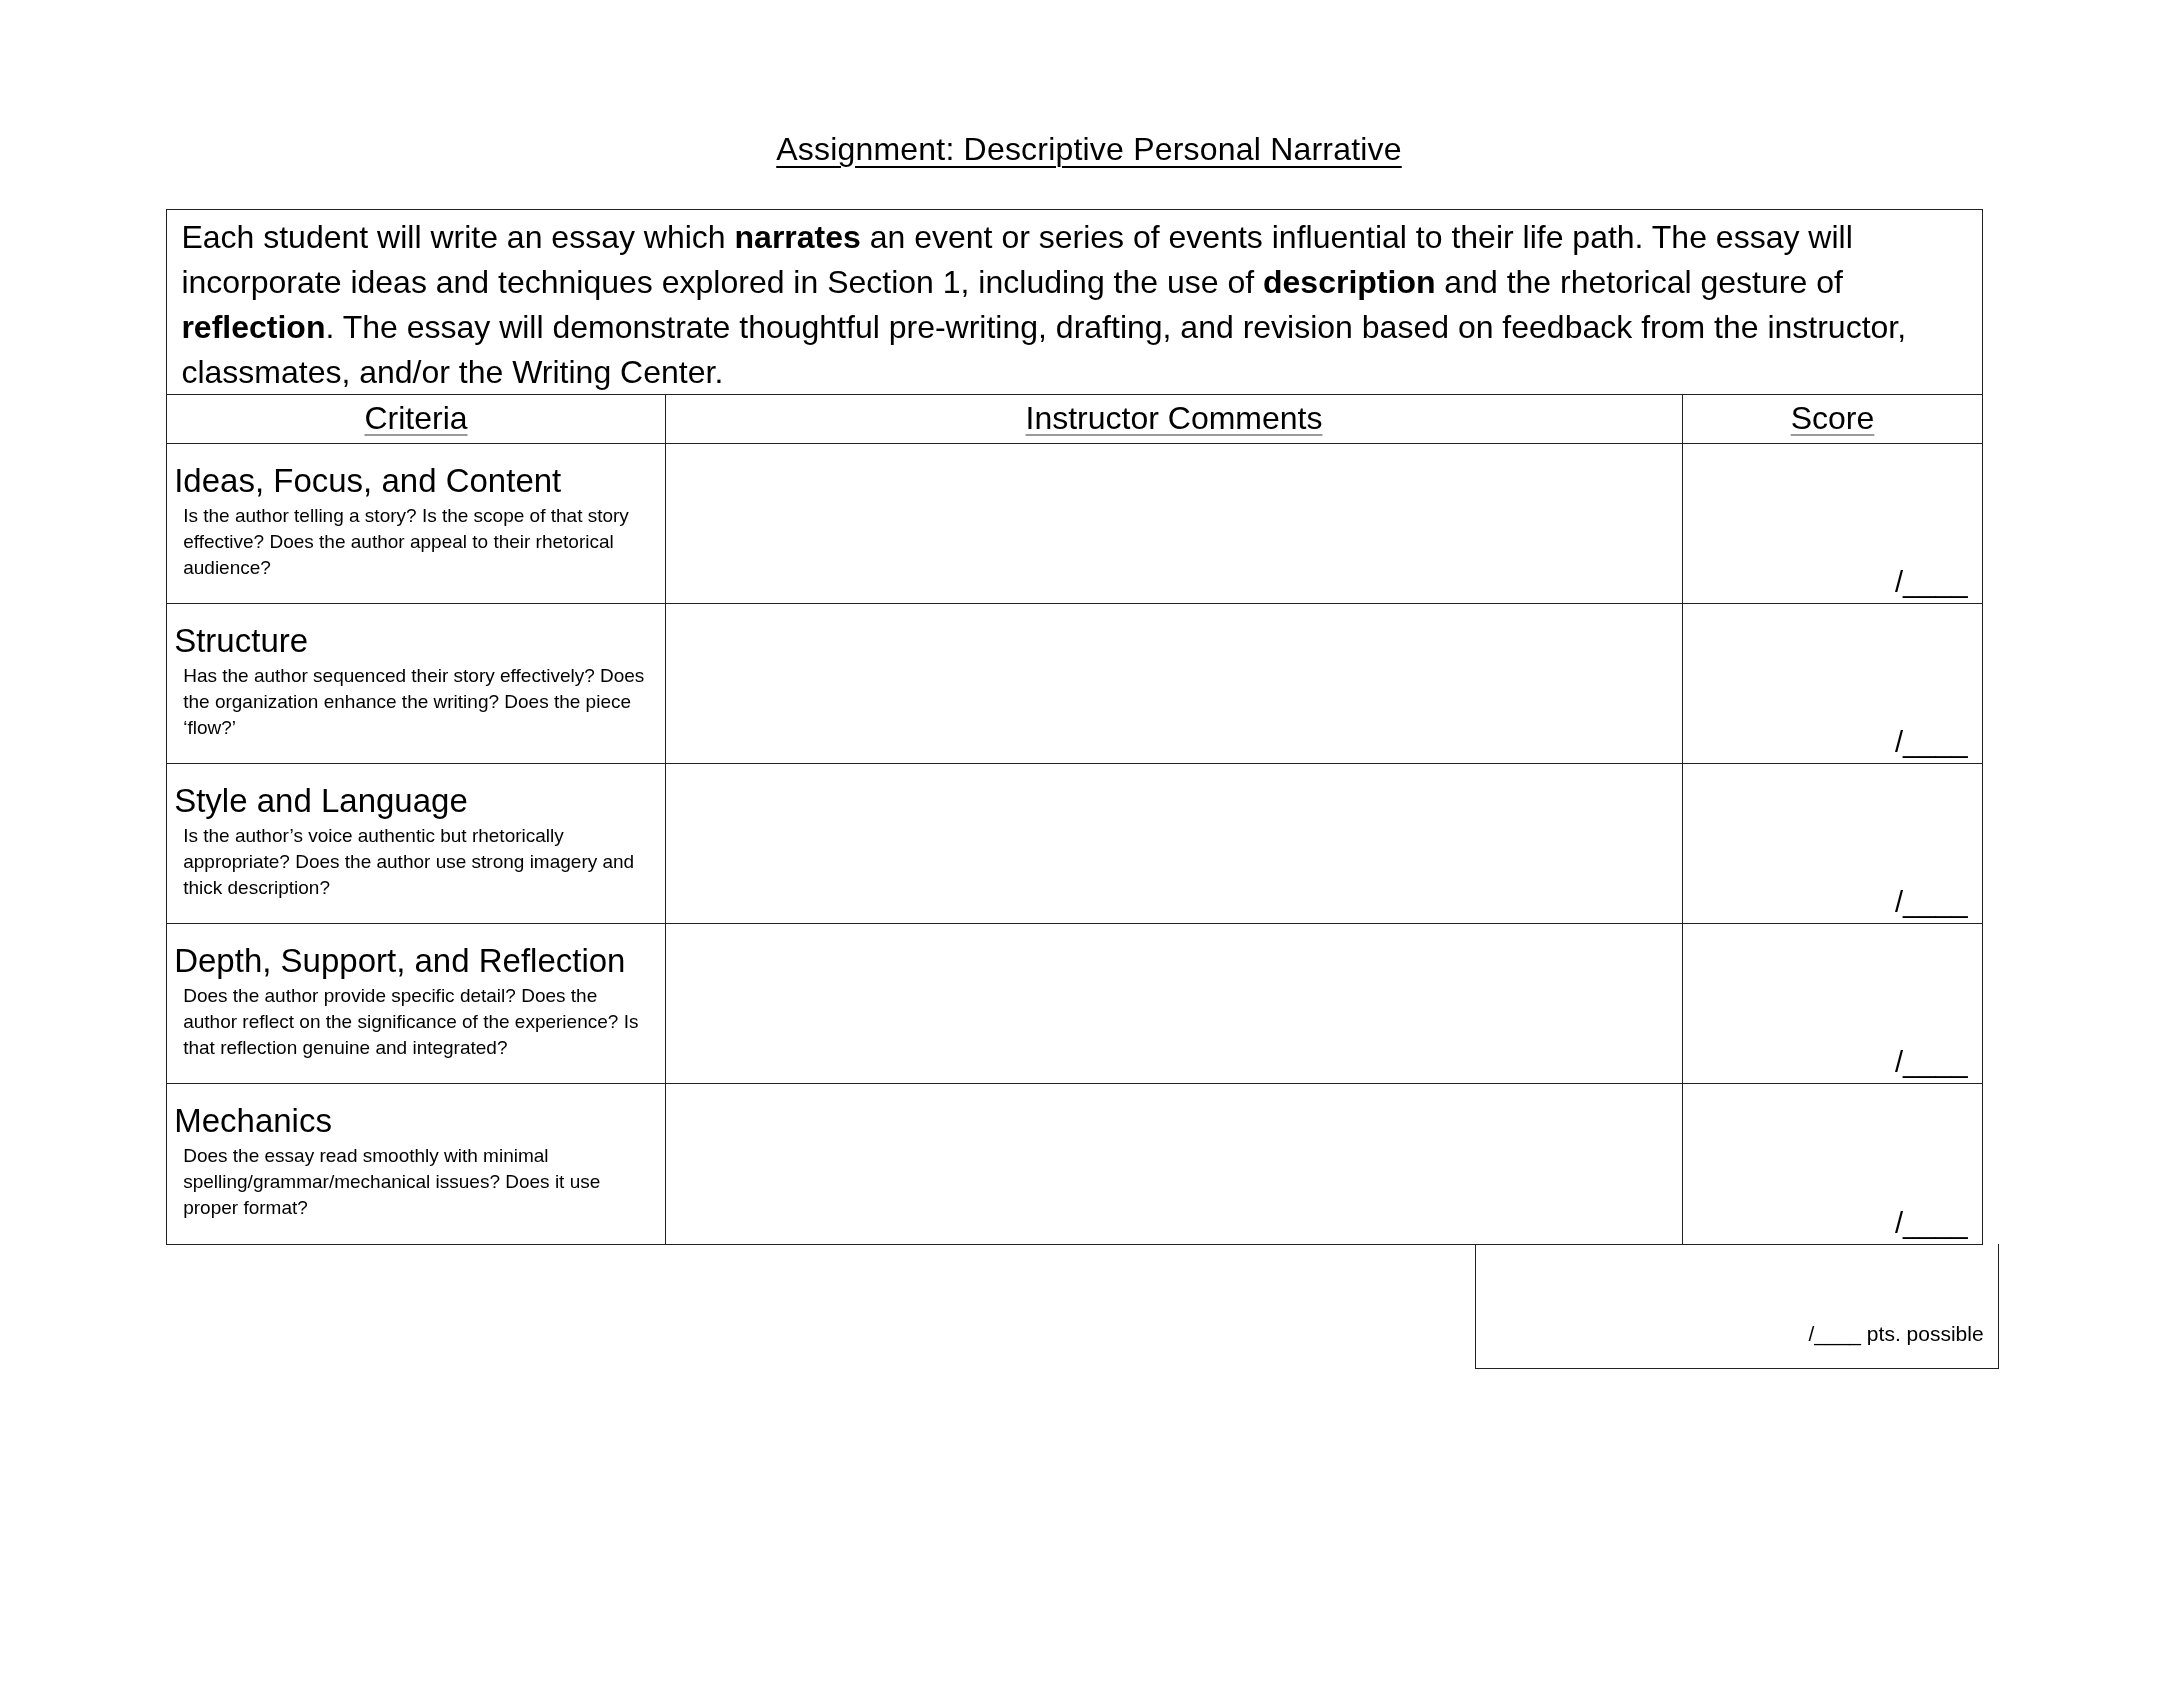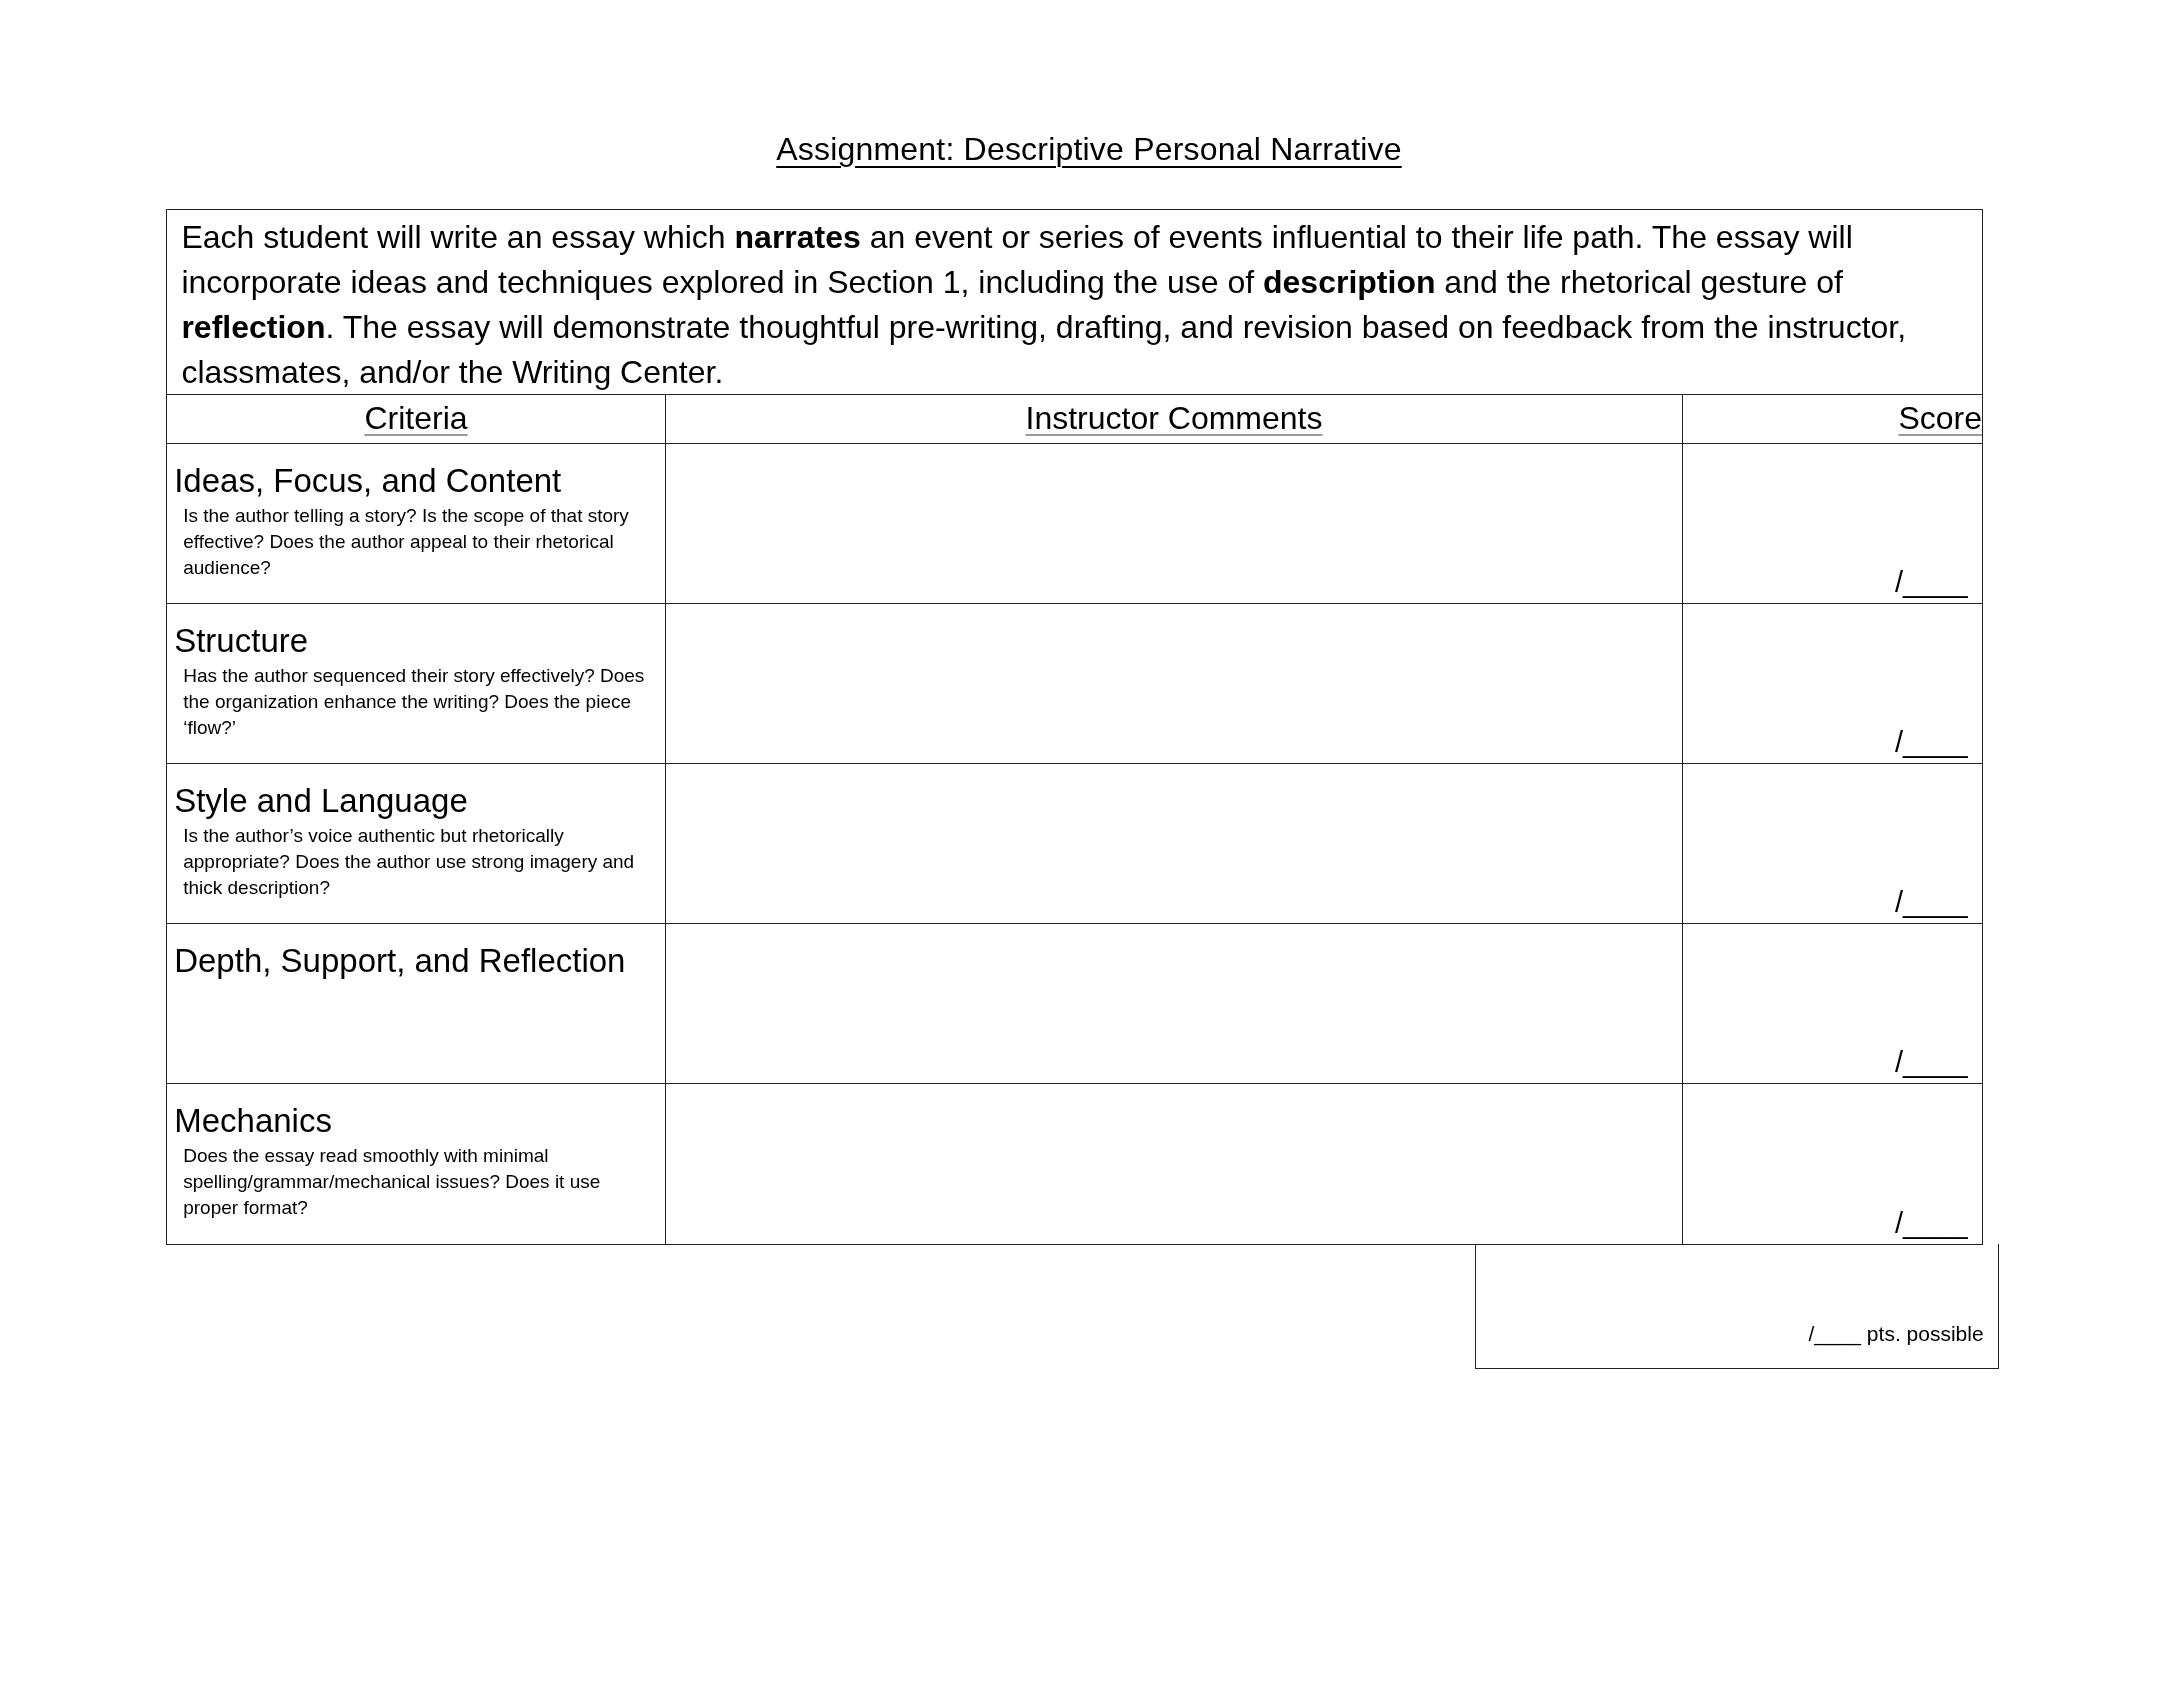--- a/index.html
+++ b/index.html
@@ -54,21 +54,21 @@
     .row {
       display: grid;
       grid-template-columns: 499px 1017px 299px;
     }
     .row > div {
       box-sizing: border-box;
       border-right: 1.8px solid #222;
       border-bottom: 1.8px solid #222;
       position: relative;
     }
-    .row > div:last-child { border-right: none; text-align: right; }
+    .row > div:last-child { border-right: none; }
     .row.last > div { border-bottom: none; }
 
     .head-row > div {
       height: 49px;
       text-align: center;
       font-size: 32px;
       line-height: 47px;
     }
     .head-row span {
       text-decoration: underline;
@@ -163,20 +163,21 @@
     </div>
     <div class="comment-cell"></div>
     <div class="score-cell">
       <span class="blank">/____</span>
     </div>
   </div>
 
   <div class="row crit-row">
     <div class="crit-cell">
       <div class="crit-title">Depth, Support, and Reflection</div>
+      <div class="crit-desc">Does the author provide specific detail? Does the author reflect on the significance of the experience? Is that reflection genuine and integrated?</div>
     </div>
     <div class="comment-cell"></div>
     <div class="score-cell">
       <span class="blank">/____</span>
     </div>
   </div>
 
   <div class="row crit-row last">
     <div class="crit-cell">
       <div class="crit-title">Mechanics</div>

